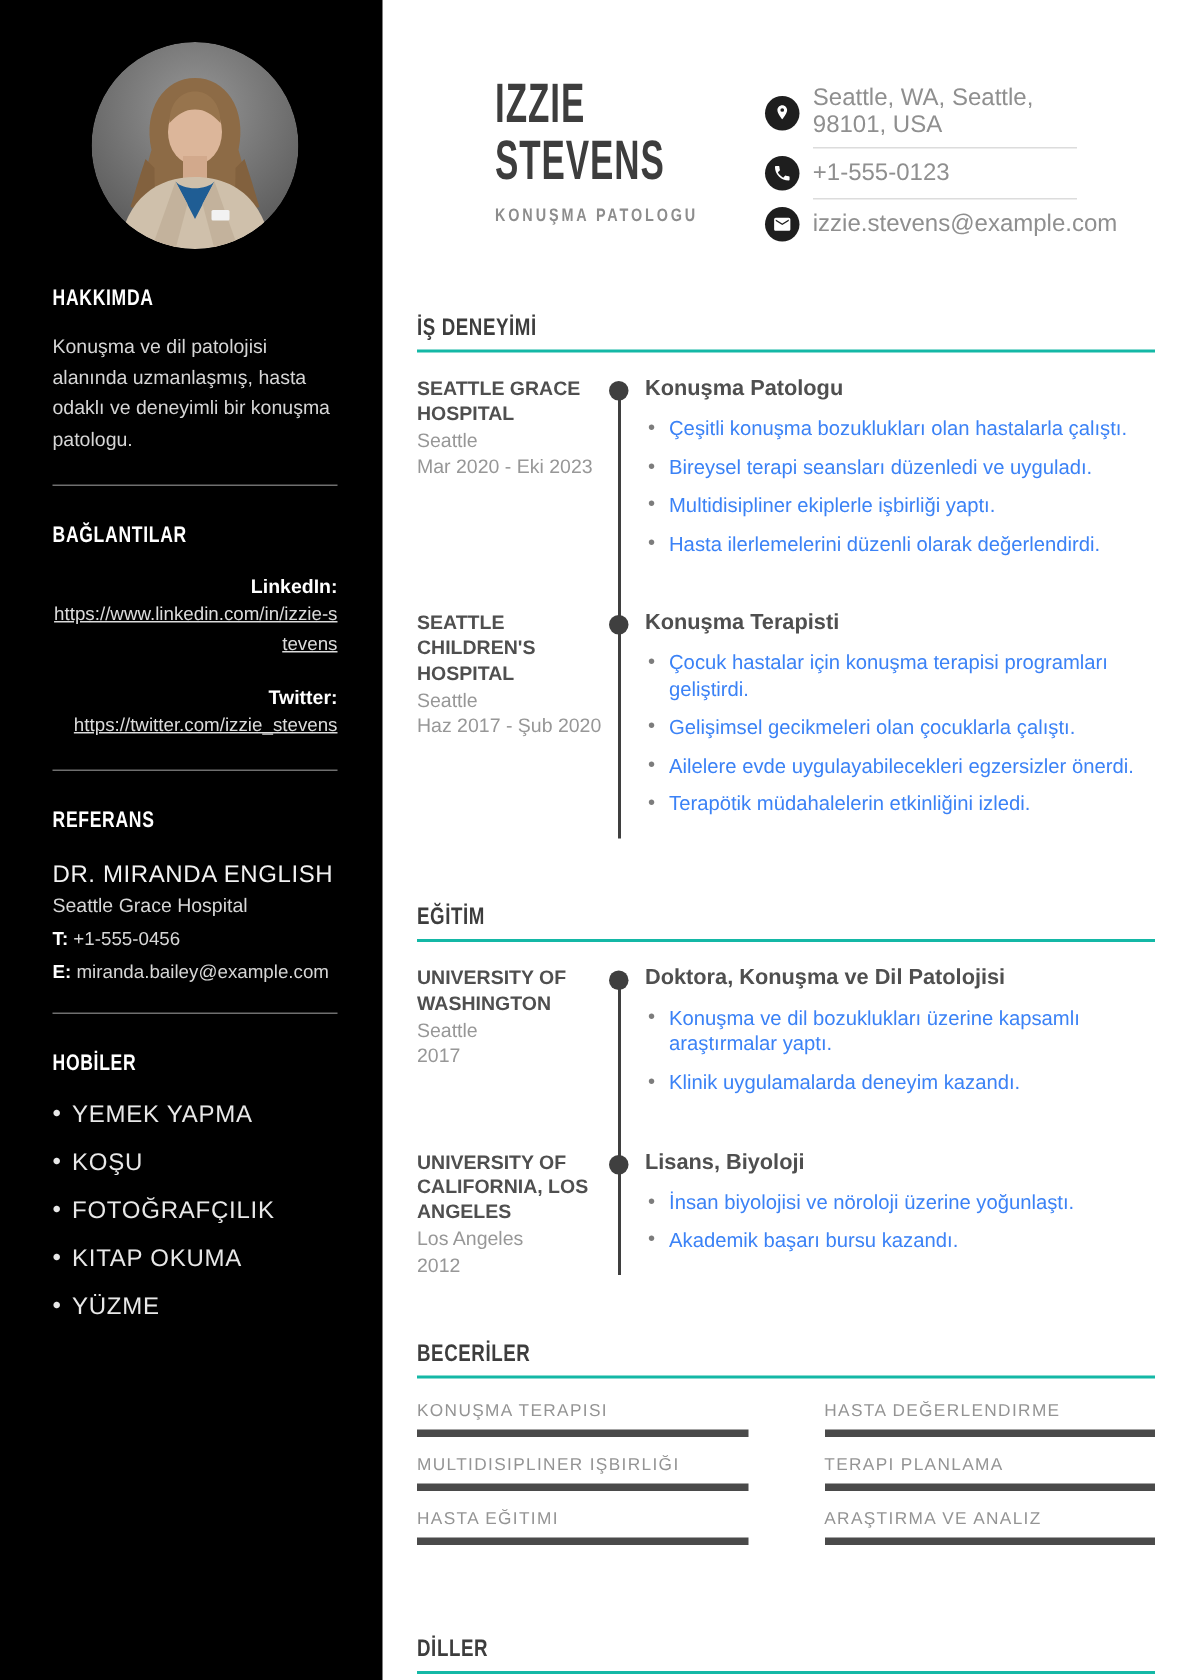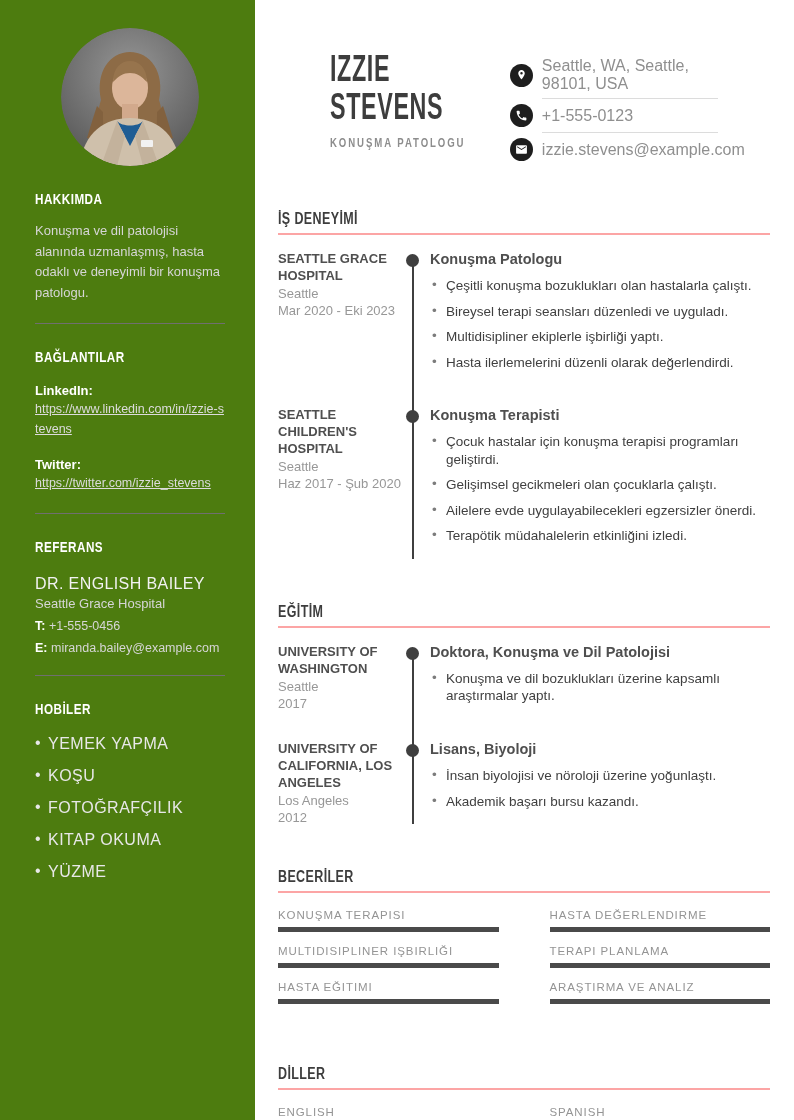--- a/index.html
+++ b/index.html
@@ -6,32 +6,32 @@
   html,body { width:794px; height:1120px; }
   body {
     font-family:"Liberation Sans", sans-serif;
     background:#ffffff;
     position:relative;
     overflow:hidden;
   }
   
   .sidebar {
     position:absolute; left:0; top:0; width:255px; height:1120px;
-    background:#4d7c0f; color:#d8d8d8;
+    background:#000000; color:#d8d8d8;
     padding:28px 30px 0 35px;
   }
   .avatar-wrap { width:138px; height:138px; margin:0 auto; border-radius:50%; overflow:hidden; }
   .side-h {
     color:#ffffff; font-weight:bold; font-size:15px; letter-spacing:.6px;
     transform:scaleX(.78); transform-origin:0 50%; white-space:nowrap;
   }
   .side-h-wrap { margin-top:24px; }
   .about-text { margin-top:14px; font-size:13px; line-height:1.58; color:#d6d6d6; }
   .side-hr { border:none; height:1px; background:#6f6f6f; margin:20px 0 0 0; }
-  .link-group { margin-top:18px; }
+  .link-group { margin-top:18px;text-align:right; }
   .link-label { color:#ffffff; font-weight:bold; font-size:13px; margin-bottom:2px; }
   .side-link {
     color:#dcdcdc; font-size:12.5px; line-height:1.55;
     text-decoration:underline; word-break:break-all; display:block; cursor:pointer;
   }
   .ref-name { margin-top:20px; color:#f2f2f2; font-size:16px; letter-spacing:.4px; font-weight:400; }
   .ref-company { margin-top:3px; font-size:13px; color:#d6d6d6; }
   .ref-line { margin-top:8px; font-size:12.5px; color:#d6d6d6; }
   .ref-line .lbl { color:#ffffff; font-weight:bold; }
   .hobby-list { margin-top:18px; list-style:none; }
@@ -55,21 +55,21 @@
   .contact-row { display:flex; align-items:center; gap:9px; padding:5px 0; }
   .icon-circle {
     flex:none; width:23px; height:23px; border-radius:50%; background:#1e1e1e;
     display:flex; align-items:center; justify-content:center;
   }
   .icon-circle svg { width:13px; height:13px; fill:#ffffff; }
   .contact-text { font-size:16px; color:#8f8f8f; }
   .contact-sep { height:1px; background:#dcdcdc; margin-left:32px; }
   
   .section { margin-top:40px; }
-  .sec-head { border-bottom:2px solid #fca5a5; padding-bottom:5px; }
+  .sec-head { border-bottom:2px solid #14b8a6; padding-bottom:5px; }
   .sec-title {
     font-size:16px; font-weight:bold; color:#3d3d3d; letter-spacing:.5px;
     transform:scaleX(.78); transform-origin:0 50%; white-space:nowrap;
   }
   .entries { position:relative; margin-top:16px; }
   .entries::before {
     content:""; position:absolute; left:134px; top:8px; bottom:4px;
     width:2px; background:#3f3f3f;
   }
   .entry { position:relative; padding-left:152px; padding-bottom:28px; }
@@ -77,21 +77,21 @@
   .entry-info { position:absolute; left:0; top:0; width:128px; }
   .entry-company { font-size:13px; font-weight:bold; color:#4f4f4f; line-height:1.3; }
   .entry-sub { font-size:13px; color:#979797; line-height:1.35; }
   .entry-dot {
     position:absolute; left:128px; top:3px; width:13px; height:13px;
     border-radius:50%; background:#3f3f3f;
   }
   .entry-role { font-size:14.5px; font-weight:bold; color:#4f4f4f; }
   .bullets { list-style:none; margin-top:10px; }
   .bullets li {
-    position:relative; padding-left:16px; font-size:13.5px; color:#404040;
+    position:relative; padding-left:16px; font-size:13.5px; color:#3b82f6;
     line-height:1.3; margin-bottom:8px;
   }
   .bullets li::before { content:"•"; position:absolute; left:2px; top:-1px; color:#7c7c7c; }
   
   .twocol { display:grid; grid-template-columns:1fr 1fr; column-gap:51px; margin-top:16px; }
   .meter { margin-bottom:13px; }
   .meter-label { font-size:11.5px; color:#949494; letter-spacing:.9px; margin-bottom:6px; }
   .bar { height:5px; background:#e9e9e9; }
   .bar-fill { height:5px; background:#4a4a4a; }
 </style>
@@ -144,21 +144,21 @@
     <div class="link-group">
       <div class="link-label">Twitter:</div>
       <a class="side-link">https://twitter.com/izzie_stevens</a>
     </div>
   </div>
 
   <hr class="side-hr">
 
   <div class="side-h-wrap">
     <div class="side-h">REFERANS</div>
-    <div class="ref-name">DR. ENGLISH BAILEY</div>
+    <div class="ref-name">DR. MIRANDA ENGLISH</div>
     <div class="ref-company">Seattle Grace Hospital</div>
     <div class="ref-line">
       <span class="lbl">T:</span>
       <span>+1-555-0456</span>
     </div>
     <div class="ref-line">
       <span class="lbl">E:</span>
       <span>miranda.bailey@example.com</span>
     </div>
   </div>
@@ -265,20 +265,21 @@
       <div class="entry">
         <div class="entry-info">
           <div class="entry-company">UNIVERSITY OF WASHINGTON</div>
           <div class="entry-sub">Seattle</div>
           <div class="entry-sub">2017</div>
         </div>
         <span class="entry-dot"></span>
         <div class="entry-role">Doktora, Konuşma ve Dil Patolojisi</div>
         <ul class="bullets">
           <li>Konuşma ve dil bozuklukları üzerine kapsamlı araştırmalar yaptı.</li>
+          <li>Klinik uygulamalarda deneyim kazandı.</li>
         </ul>
       </div>
 
       <div class="entry">
         <div class="entry-info">
           <div class="entry-company">UNIVERSITY OF CALIFORNIA, LOS ANGELES</div>
           <div class="entry-sub">Los Angeles</div>
           <div class="entry-sub">2012</div>
         </div>
         <span class="entry-dot"></span>

